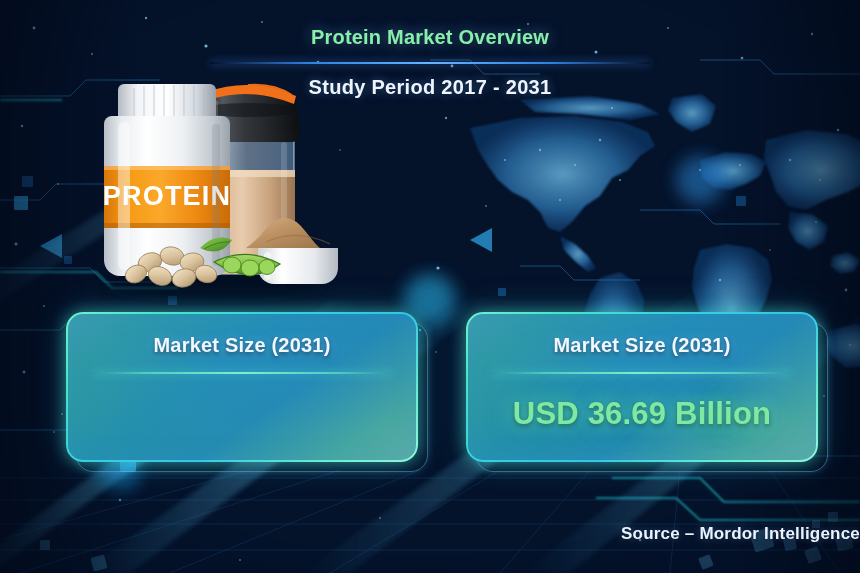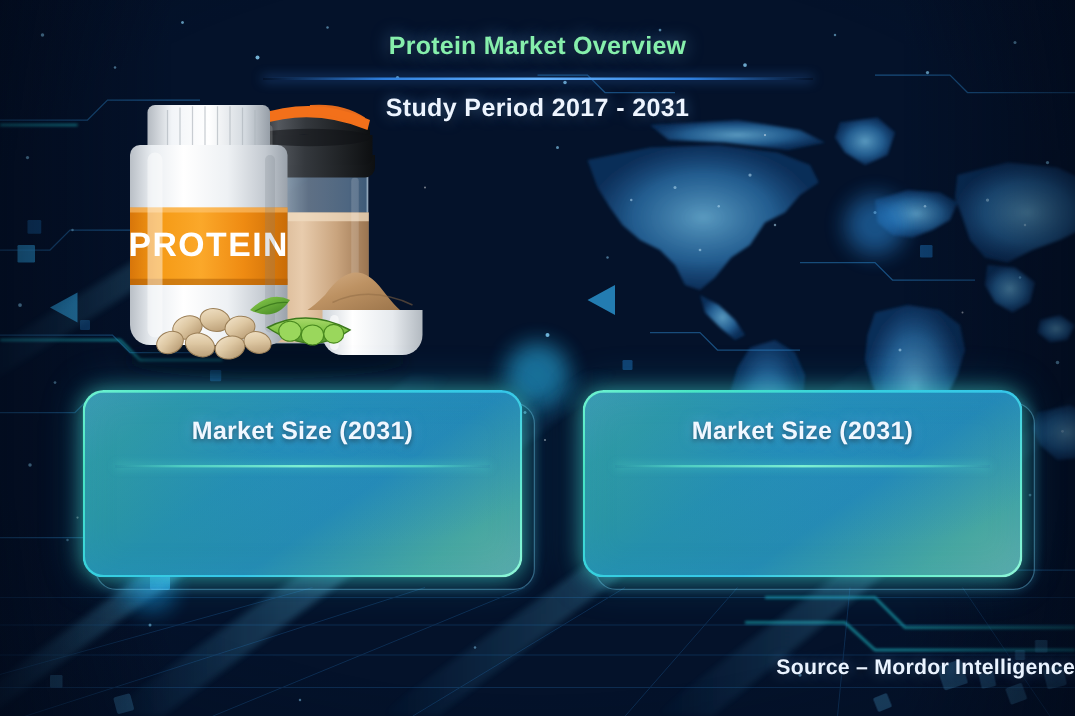--- a/index.html
+++ b/index.html
@@ -467,20 +467,21 @@
       </div>
     </div>
 
     <div class="card right">
       <div class="card-outline"></div>
       <div class="card-frame"></div>
       <div class="card-inner-glow"></div>
       <div class="card-content">
         <div class="card-label">Market Size (2031)</div>
         <div class="card-divider"></div>
+        <div class="card-value">USD 36.69 Billion</div>
       </div>
     </div>
 
   </div>
 
   <div class="source">Source  –  Mordor Intelligence</div>
 
   <div class="vignette"></div>
 </div>
 

